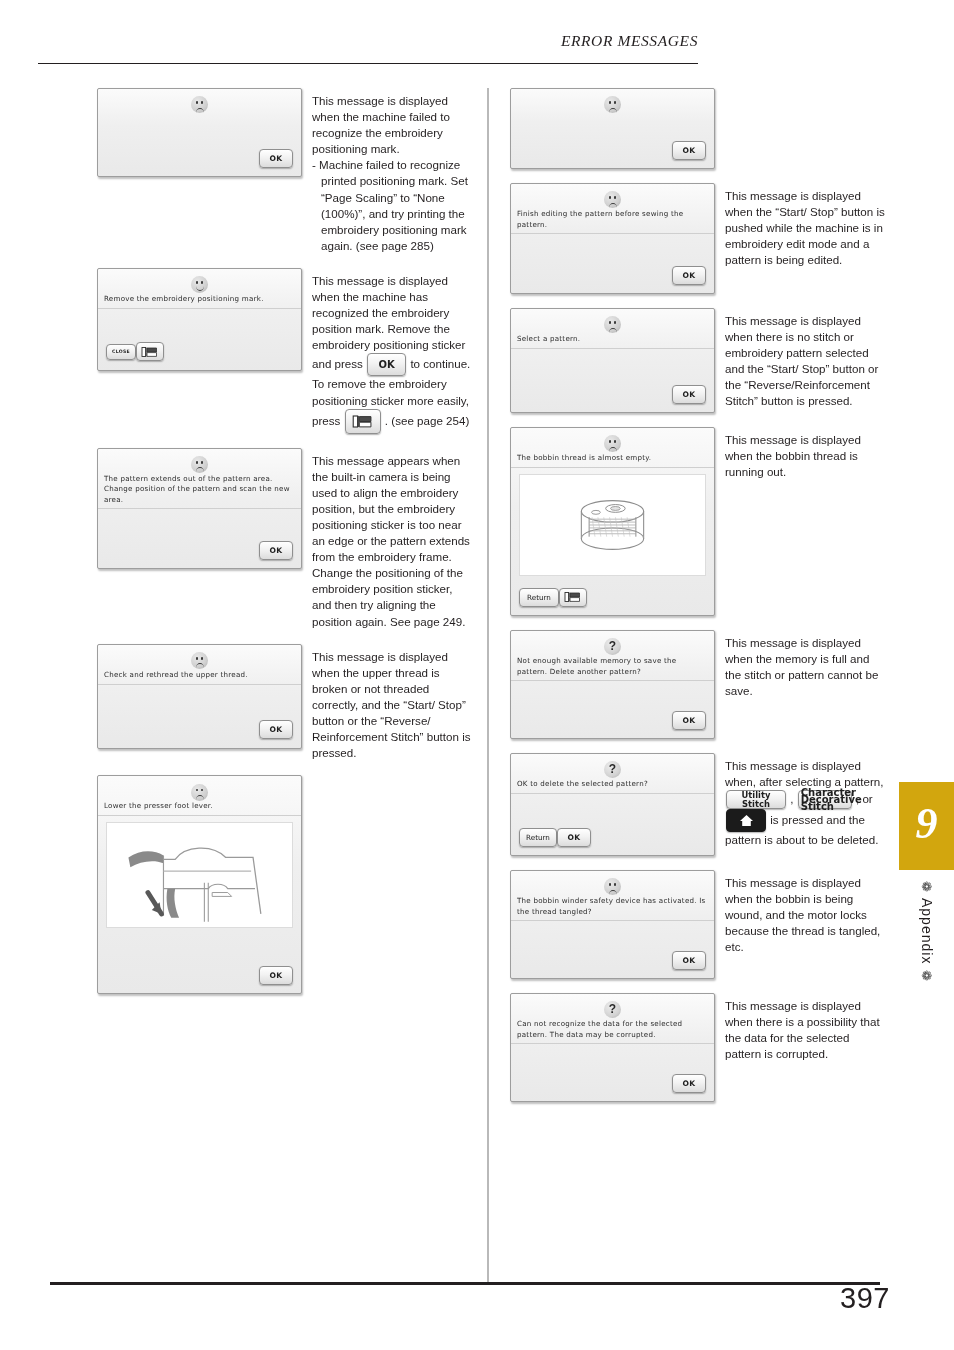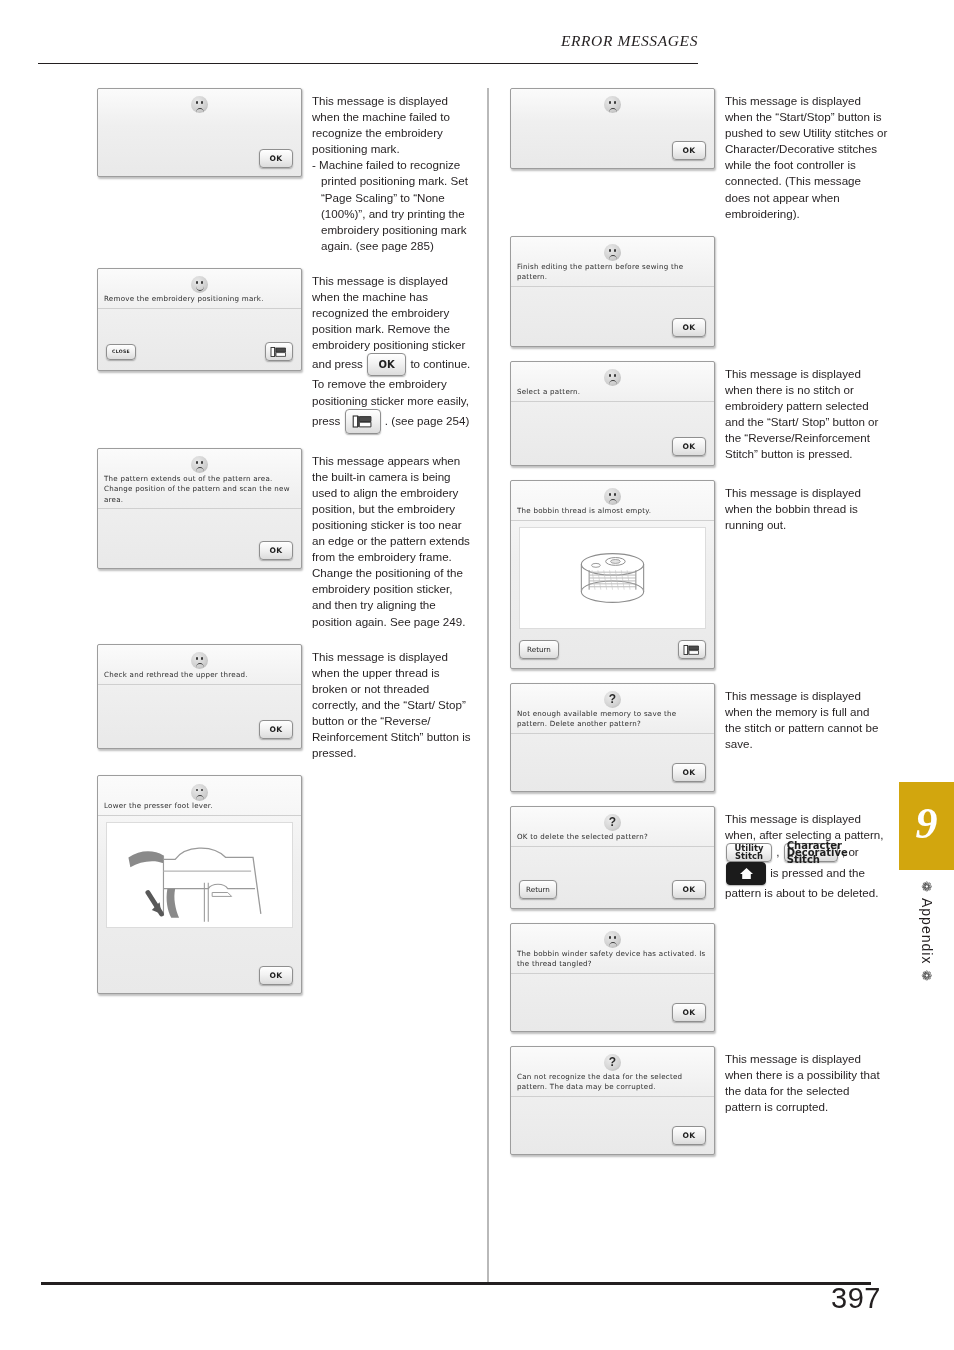--- a/index.html
+++ b/index.html
@@ -39,21 +39,21 @@
     left: 38px;
     right: 58px;
     top: 63px;
     height: 1.4px;
     background: #231f20;
   }
 
   
   .page-footer {
     position: absolute;
-    left: 3px;
+    left: 12px;
     bottom: 0;
     width: 878px;
     height: 90px;
     padding-left: 48px;
   }
   .footer-rule {
     position: absolute;
     left: 38px;
     right: 58px;
     top: 22px;
@@ -229,21 +229,21 @@
   .dialog-illus.bobbin { height: 100px; }
   .dialog-illus svg { display: block; width: 100%; height: 100%; }
 
   .dialog-actions {
     display: flex;
     align-items: center;
     padding: 4px 8px 7px 8px;
     min-height: 22px;
   }
   .dialog-actions.right { justify-content: flex-end; }
-  .dialog-actions.split { justify-content: space-between; }
+  .dialog-actions.split { }
 
   .ui-btn {
     display: inline-flex;
     align-items: center;
     justify-content: center;
     background-image: linear-gradient(to bottom, #ffffff 0%, #f2f2f2 45%, #dcdcdc 100%);
     border: 1px solid #8f8f8f;
     border-radius: 4px;
     box-shadow: 0 1px 1.4px rgba(0,0,0,0.28);
     font-family: "DejaVu Sans", sans-serif;
@@ -302,21 +302,21 @@
   }
   .inline-btn.ok-big {
     width: 37px; height: 21px;
     font-size: 10px;
     font-weight: bold;
   }
   .inline-btn.sticker-big {
     width: 34px; height: 23px;
   }
   .inline-btn.utility {
-    width: 46px; height: 19px;
+    width: 60px; height: 19px;
     font-size: 8.4px;
     font-weight: bold;
     line-height: 8.6px;
     text-align: center;
     padding: 0 2px;
     box-sizing: border-box;
     flex-direction: column;
   }
   .inline-btn.charDeco {
     width: 54px; height: 19px;
@@ -468,35 +468,35 @@
   <div class="entry" style="margin-bottom:14px;">
     <div class="dialog">
       <div class="dialog-face">
         <span class="face-icon sad"><span class="eye l"></span><span class="eye r"></span><span class="mouth"></span></span>
       </div>
       <div class="dialog-spacer" style="height:22px;"></div>
       <div class="dialog-actions right">
         <span class="ui-btn ok">OK</span>
       </div>
     </div>
-    <div class="note">
-      <p>This message is displayed when the “Start/Stop” button is pushed to sew Utility stitches or Character/Decorative stitches while the foot controller is connected. (This message does not appear when embroidering).</p>
-    </div>
   </div>
 
   <div class="entry" style="margin-bottom:14px;">
     <div class="dialog">
       <div class="dialog-face">
         <span class="face-icon sad"><span class="eye l"></span><span class="eye r"></span><span class="mouth"></span></span>
       </div>
       <div class="dialog-msg">Finish editing the pattern before sewing the pattern.</div>
       <div class="dialog-spacer" style="height:26px;"></div>
       <div class="dialog-actions right">
         <span class="ui-btn ok">OK</span>
       </div>
+    </div>
+    <div class="note">
+      <p>This message is displayed when the “Start/ Stop” button is pushed while the machine is in embroidery edit mode and a pattern is being edited.</p>
     </div>
   </div>
 
   <div class="entry" style="margin-bottom:14px;">
     <div class="dialog">
       <div class="dialog-face">
         <span class="face-icon sad"><span class="eye l"></span><span class="eye r"></span><span class="mouth"></span></span>
       </div>
       <div class="dialog-msg">Select a pattern.</div>
       <div class="dialog-spacer" style="height:30px;"></div>
@@ -616,20 +616,23 @@
     <div class="dialog">
       <div class="dialog-face">
         <span class="face-icon sad"><span class="eye l"></span><span class="eye r"></span><span class="mouth"></span></span>
       </div>
       <div class="dialog-msg">The bobbin winder safety device has activated. Is the thread tangled?</div>
       <div class="dialog-spacer" style="height:24px;"></div>
       <div class="dialog-actions right">
         <span class="ui-btn ok">OK</span>
       </div>
     </div>
+    <div class="note">
+      <p>This message is displayed when the bobbin is being wound, and the motor locks because the thread is tangled, etc.</p>
+    </div>
   </div>
 
   <div class="entry">
     <div class="dialog">
       <div class="dialog-face">
         <span class="face-icon question">?</span>
       </div>
       <div class="dialog-msg">Can not recognize the data for the selected pattern. The data may be corrupted.</div>
       <div class="dialog-spacer" style="height:24px;"></div>
       <div class="dialog-actions right">

